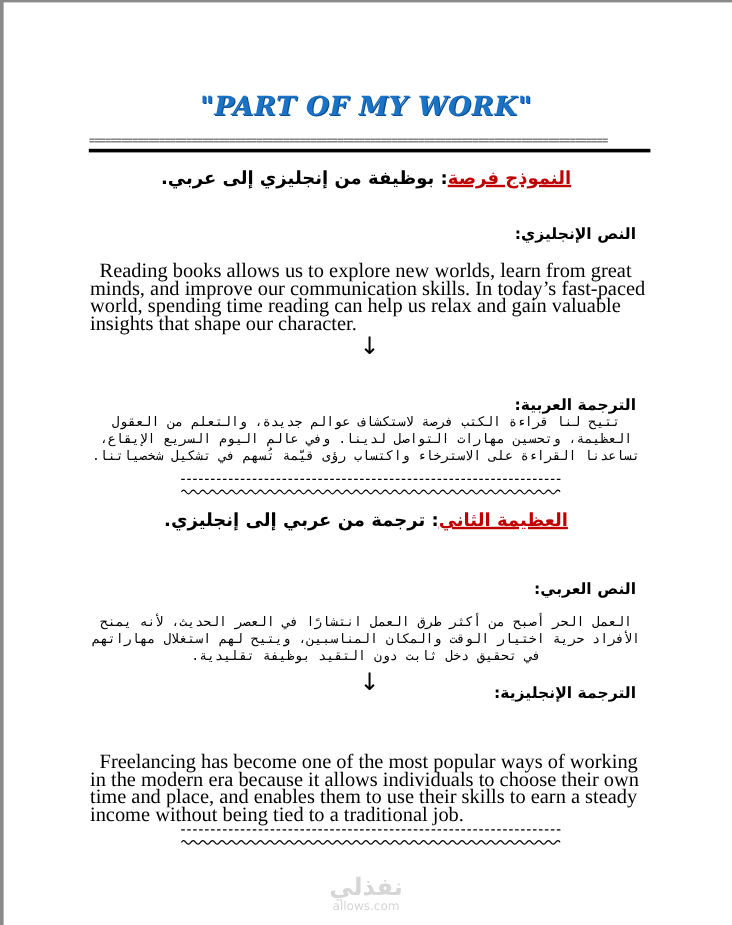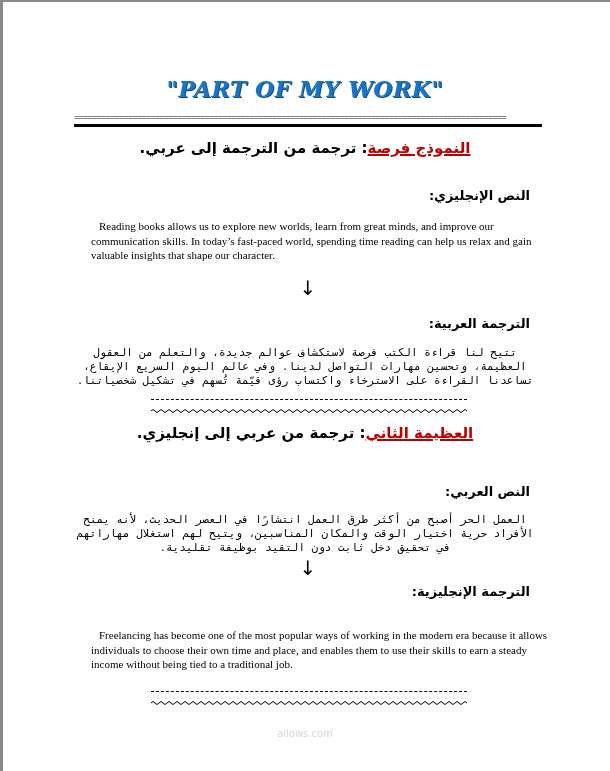--- a/index.html
+++ b/index.html
@@ -68,23 +68,23 @@
     .label-rtl {
       position: absolute;
       right: 80px;
       direction: rtl;
       font-family: "DejaVu Sans", sans-serif;
       font-weight: bold;
       font-size: 13px;
     }
     .en-para {
       position: absolute;
-      left: 91px; width: 470px;
+      left: 75px; width: 470px;
       font-family: "Liberation Serif", serif;
-      font-size: 11px;
+      font-size: 17px;
       line-height: 14.5px;
       text-indent: 8px;
       text-align: left;
     }
     .ar-para {
       position: absolute;
       left: 72px; width: 466px;
       direction: rtl;
       text-align: center;
       font-family: Liberation Mono, monospace;
@@ -135,56 +135,57 @@
 
 <div class="page-border-top"></div>
 <div class="page-border-left"></div>
 
 <div class="title">"PART OF MY WORK"</div>
 
 <div class="eq-rule">================================================================================================</div>
 <div class="eq-thick"></div>
 
 <div class="section-heading" style="top:139px;">
-  <span class="red">النموذج فرصة</span><span>: ترجمة من الترجمة إلى عربي.</span>
+  <span class="red">النموذج فرصة</span><span>: بوظيفة من إنجليزي إلى عربي.</span>
 </div>
 
 <div class="label-rtl" style="top:188px;">النص الإنجليزي:</div>
 
 <div class="en-para" style="top:219px;">Reading books allows us to explore new worlds, learn from great minds, and improve our communication skills. In today’s fast-paced world, spending time reading can help us relax and gain valuable insights that shape our character.</div>
 
 <div class="arrow" style="top:278px;">↓</div>
 
-<div class="label-rtl" style="top:316px;margin-left:28px;">الترجمة العربية:</div>
+<div class="label-rtl" style="top:331px;margin-left:28px;">الترجمة العربية:</div>
 
 <div class="ar-para" style="top:346px;">تتيح لنا قراءة الكتب فرصة لاستكشاف عوالم جديدة، والتعلم من العقول العظيمة، وتحسين مهارات التواصل لدينا. وفي عالم اليوم السريع الإيقاع، تساعدنا القراءة على الاسترخاء واكتساب رؤى قيّمة تُسهم في تشكيل شخصياتنا.</div>
 
 <div class="dash-sep" style="top:395px;">
   <div class="dash-line"></div>
   <svg class="wave-line" width="316" height="6" viewBox="0 0 316 6" preserveAspectRatio="none">
     <path d="M0 3 Q2 0 4 3 T8 3 T12 3 T16 3 T20 3 T24 3 T28 3 T32 3 T36 3 T40 3 T44 3 T48 3 T52 3 T56 3 T60 3 T64 3 T68 3 T72 3 T76 3 T80 3 T84 3 T88 3 T92 3 T96 3 T100 3 T104 3 T108 3 T112 3 T116 3 T120 3 T124 3 T128 3 T132 3 T136 3 T140 3 T144 3 T148 3 T152 3 T156 3 T160 3 T164 3 T168 3 T172 3 T176 3 T180 3 T184 3 T188 3 T192 3 T196 3 T200 3 T204 3 T208 3 T212 3 T216 3 T220 3 T224 3 T228 3 T232 3 T236 3 T240 3 T244 3 T248 3 T252 3 T256 3 T260 3 T264 3 T268 3 T272 3 T276 3 T280 3 T284 3 T288 3 T292 3 T296 3 T300 3 T304 3 T308 3 T312 3 T316 3" fill="none" stroke="#000" stroke-width="1"></path>
   </svg>
 </div>
 
 <div class="section-heading" style="top:424px;">
   <span class="red">العظيمة الثاني</span><span>: ترجمة من عربي إلى إنجليزي.</span>
 </div>
 
 <div class="label-rtl" style="top:484px;">النص العربي:</div>
 
 <div class="ar-para" style="top:513px;">العمل الحر أصبح من أكثر طرق العمل انتشارًا في العصر الحديث، لأنه يمنح الأفراد حرية اختيار الوقت والمكان المناسبين، ويتيح لهم استغلال مهاراتهم في تحقيق دخل ثابت دون التقيد بوظيفة تقليدية.</div>
 
 <div class="arrow" style="top:558px;">↓</div>
 
-<div class="label-rtl" style="top:584px;margin-left:20px;">الترجمة الإنجليزية:</div>
+<div class="label-rtl" style="top:571px;margin-left:20px;">الترجمة الإنجليزية:</div>
 
 <div class="en-para" style="top:628px;">Freelancing has become one of the most popular ways of working in the modern era because it allows individuals to choose their own time and place, and enables them to use their skills to earn a steady income without being tied to a traditional job.</div>
 
 <div class="dash-sep" style="top:687px;">
   <div class="dash-line"></div>
   <svg class="wave-line" width="316" height="6" viewBox="0 0 316 6" preserveAspectRatio="none">
     <path d="M0 3 Q2 0 4 3 T8 3 T12 3 T16 3 T20 3 T24 3 T28 3 T32 3 T36 3 T40 3 T44 3 T48 3 T52 3 T56 3 T60 3 T64 3 T68 3 T72 3 T76 3 T80 3 T84 3 T88 3 T92 3 T96 3 T100 3 T104 3 T108 3 T112 3 T116 3 T120 3 T124 3 T128 3 T132 3 T136 3 T140 3 T144 3 T148 3 T152 3 T156 3 T160 3 T164 3 T168 3 T172 3 T176 3 T180 3 T184 3 T188 3 T192 3 T196 3 T200 3 T204 3 T208 3 T212 3 T216 3 T220 3 T224 3 T228 3 T232 3 T236 3 T240 3 T244 3 T248 3 T252 3 T256 3 T260 3 T264 3 T268 3 T272 3 T276 3 T280 3 T284 3 T288 3 T292 3 T296 3 T300 3 T304 3 T308 3 T312 3 T316 3" fill="none" stroke="#000" stroke-width="1"></path>
   </svg>
 </div>
 
 <div class="watermark">
+  <div class="wm-ar">نفذلي</div>
   <div class="wm-en">allows.com</div>
 </div>
 
 </body></html>

